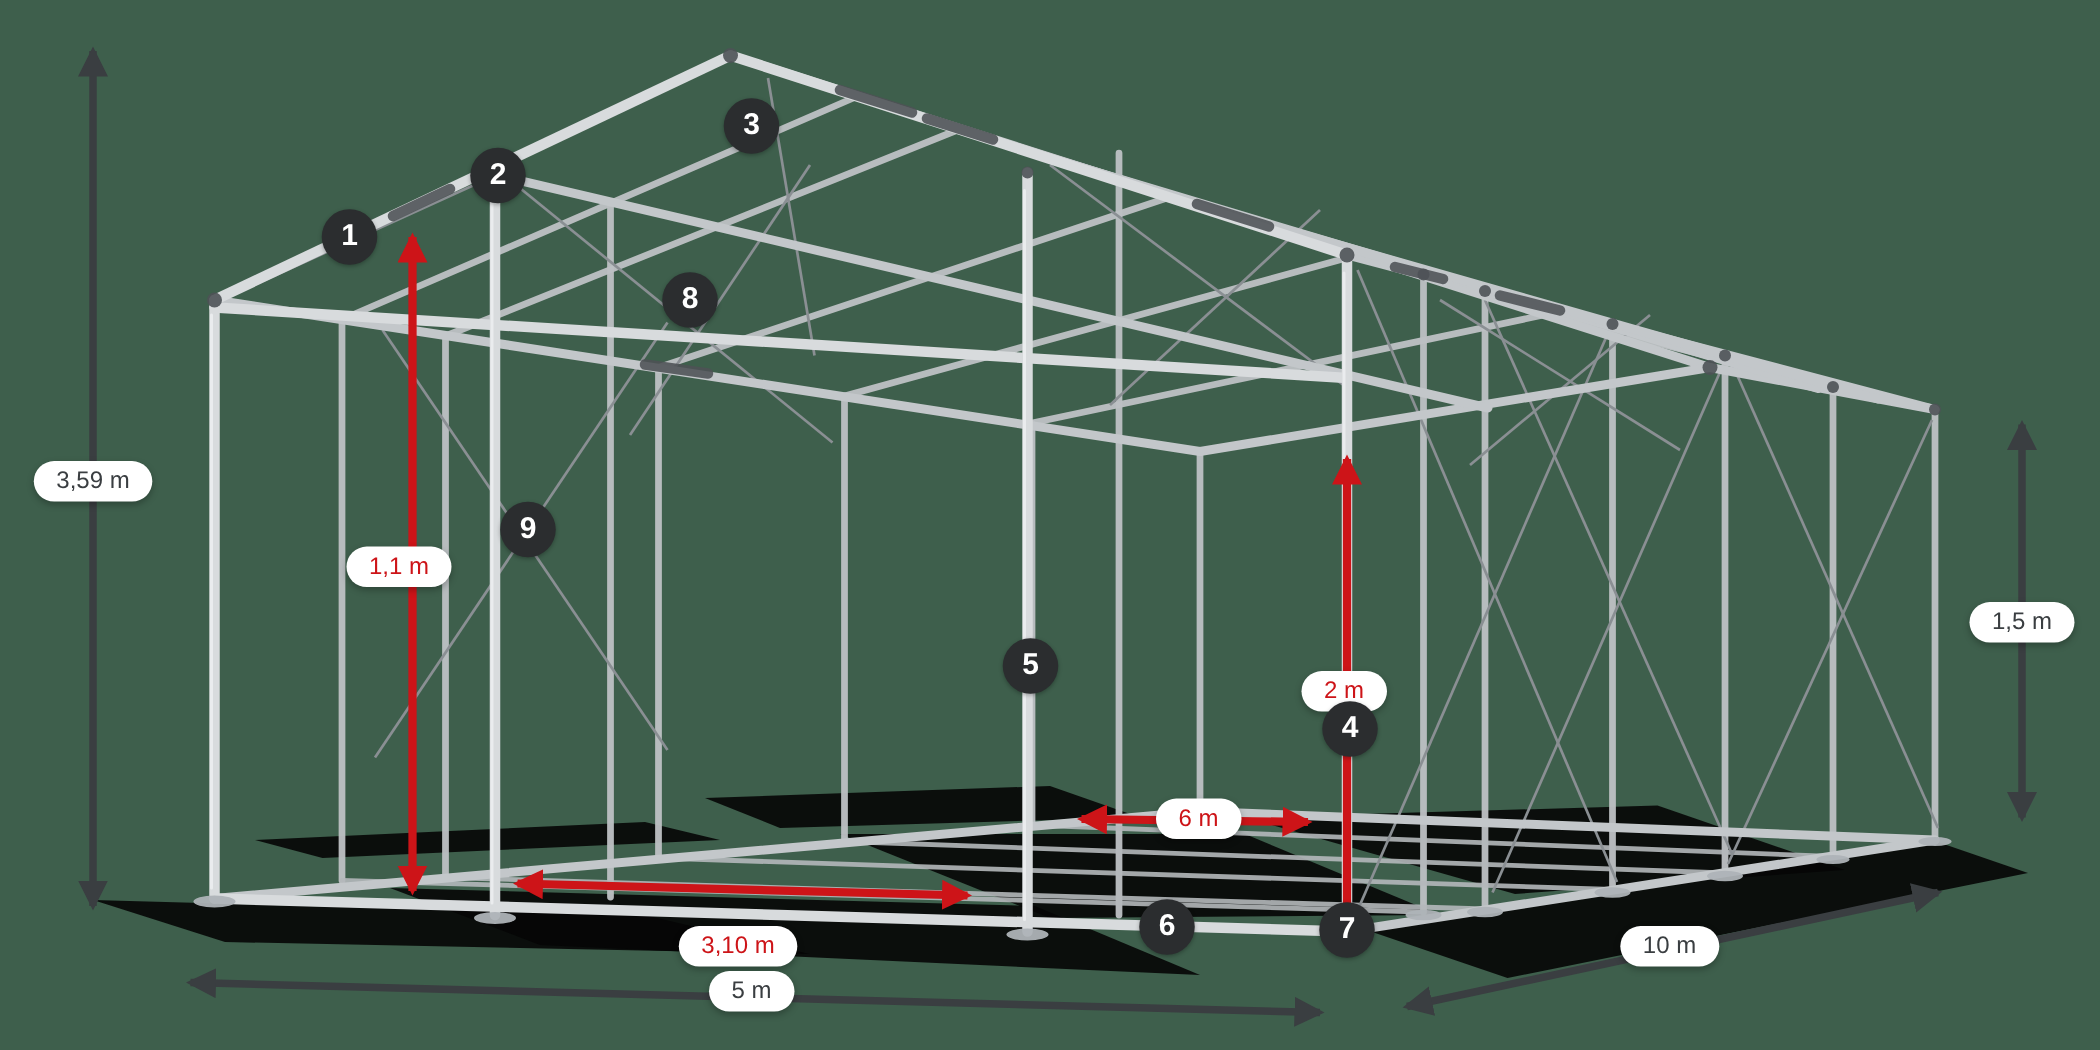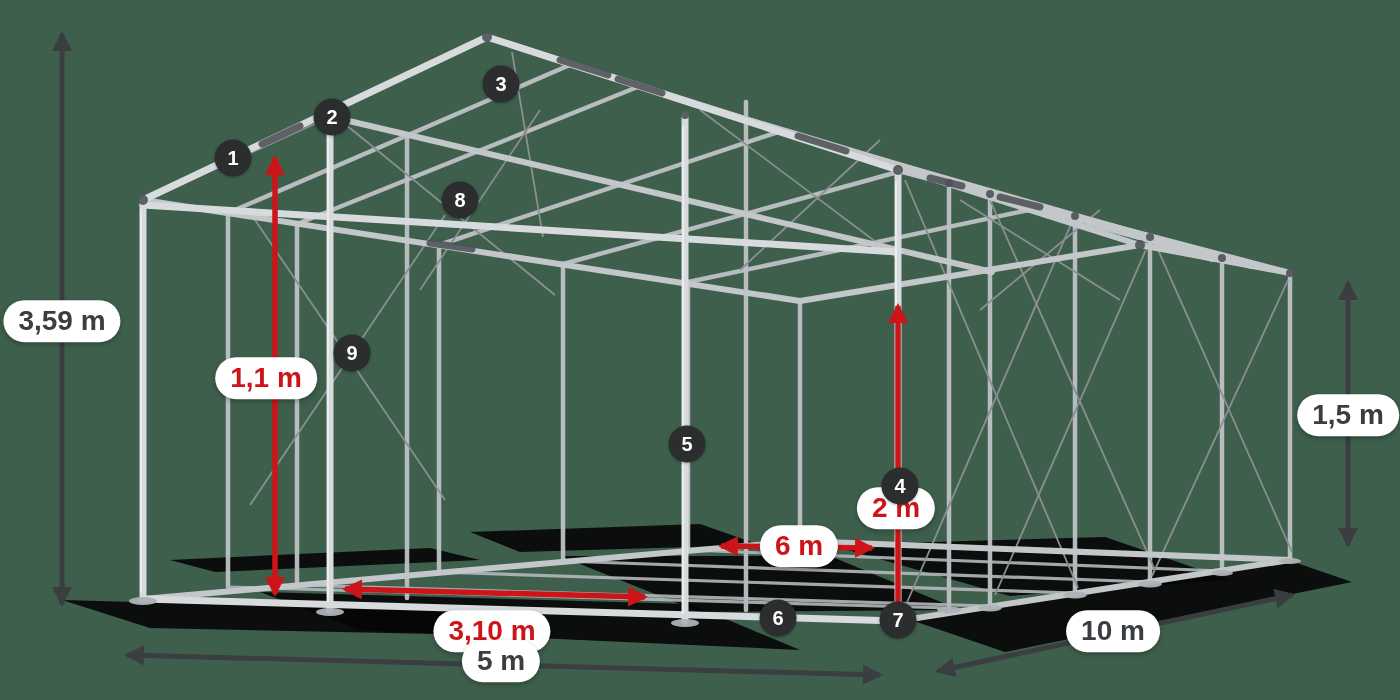--- a/index.html
+++ b/index.html
@@ -23,21 +23,21 @@
   .thin{stroke:#b4b8bb;stroke-width:3.2;stroke-linecap:round;opacity:.9;}
   .cb {stroke:var(--cable);stroke-width:1.8;fill:none;}
   .jt {stroke:var(--joint);stroke-width:7;stroke-linecap:round;opacity:.88;}
   .cap{fill:var(--joint);opacity:.9;}
   .bp {fill:#aeb3b7;opacity:.95;}
   .arr.d{stroke:var(--dark);stroke-width:5;}
   .arr.r{stroke:var(--red);stroke-width:5.5;}
   .badge{
     position:absolute;transform:translate(-50%,-50%);
     background:var(--badge_bg);border-radius:24px;padding:4px 15px;
-    font-weight:bold;font-size:28px;color:var(--dark);white-space:nowrap;
+    font-weight:normal;font-size:16px;color:var(--dark);white-space:nowrap;
     box-shadow:0 2px 5px rgba(0,0,0,.28);line-height:1.2;z-index:5;
   }
   .badge.red{color:var(--red);}
   .marker{
     position:absolute;transform:translate(-50%,-50%);
     width:37px;height:37px;border-radius:50%;
     background:var(--marker_bg);color:var(--marker_text);
     font-weight:bold;font-size:20px;display:flex;align-items:center;justify-content:center;
     z-index:6;box-shadow:0 1px 3px rgba(0,0,0,.3);
   }
@@ -183,21 +183,21 @@
       <line class="arr r" x1="275" y1="158" x2="275" y2="594" marker-start="url(#mR)" marker-end="url(#mR)"></line>
       <line class="arr r" x1="898" y1="306" x2="898" y2="612" marker-start="url(#mR)"></line>
       <line class="arr r" x1="721" y1="546" x2="872" y2="548" marker-start="url(#mR)" marker-end="url(#mR)"></line>
       <line class="arr r" x1="345" y1="589" x2="645" y2="597" marker-start="url(#mR)" marker-end="url(#mR)"></line>
     </g>
   </svg>
 
   <div class="badge" style="left:62px;top:321px;">3,59 m</div>
   <div class="badge red" style="left:266px;top:378px;">1,1 m</div>
   <div class="badge" style="left:1348px;top:415px;">1,5 m</div>
-  <div class="badge red" style="left:896px;top:461px;margin-top:47px;">2 m</div>
+  <div class="badge red" style="left:896px;top:461px;">2 m</div>
   <div class="badge red" style="left:799px;top:546px;">6 m</div>
   <div class="badge red" style="left:492px;top:591px;margin-top:40px;">3,10 m</div>
   <div class="badge" style="left:501px;top:661px;">5 m</div>
   <div class="badge" style="left:1113px;top:631px;">10 m</div>
 
   <div class="marker" style="left:233px;top:158px;">1</div>
   <div class="marker" style="left:332px;top:117px;">2</div>
   <div class="marker" style="left:501px;top:84px;">3</div>
   <div class="marker" style="left:900px;top:486px;">4</div>
   <div class="marker" style="left:687px;top:444px;">5</div>

